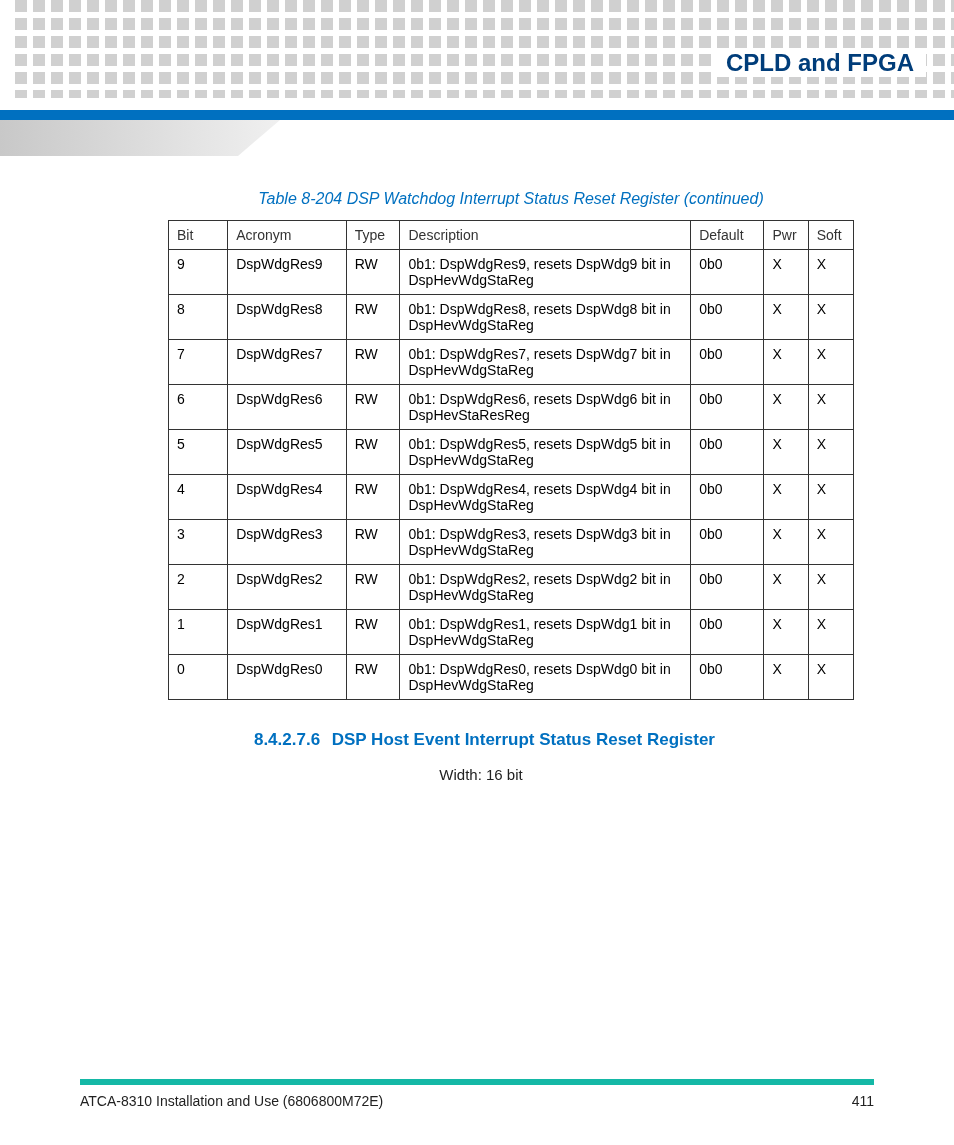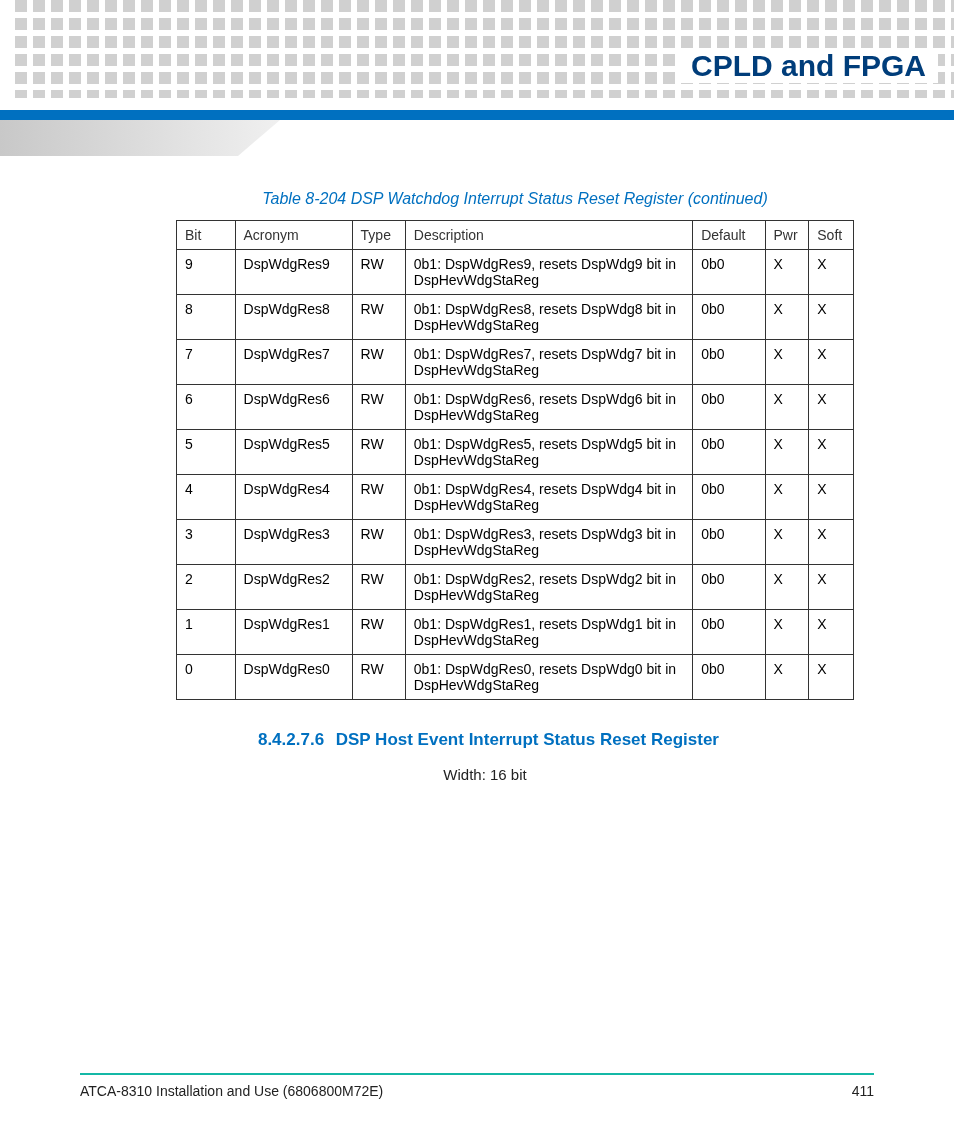--- a/index.html
+++ b/index.html
@@ -30,23 +30,23 @@
     }
     .dot {
       width: 12px;
       height: 12px;
       background: #d0d0d0;
       flex-shrink: 0;
     }
     .chapter-title {
       position: absolute;
       top: 49px;
-      right: 16px;
+      right: 28px;
       color: #003d7a;
-      font-size: 30px;
+      font-size: 24px;
       font-weight: 600;
       background: #fff;
       padding: 0 12px;
       z-index: 2;
     }
     .blue-bar {
       position: absolute;
       top: 110px;
       left: 0;
       right: 0;
@@ -58,21 +58,21 @@
       top: 120px;
       left: 0;
       width: 280px;
       height: 36px;
       background: linear-gradient(to right, #c8c8c8, #f0f0f0);
       clip-path: polygon(0 0, 100% 0, 85% 100%, 0 100%);
     }
     .content {
       position: absolute;
       top: 190px;
-      left: 176px;
+      left: 168px;
       right: 100px;
     }
     .table-title {
       color: #0070c0;
       font-style: italic;
       font-size: 16px;
       margin-bottom: 12px;
       text-align: center;
     }
     table {
@@ -116,24 +116,24 @@
     .section-body {
       margin-left: 0;
       font-size: 15px;
       color: #222;
     }
     .section-body p {
       margin-bottom: 16px;
     }
     .footer {
       position: absolute;
-      bottom: 46px;
+      bottom: 36px;
       left: 80px;
       right: 80px;
-      border-top: 2px solid #14b8a6;
+      border-top: 6px solid #14b8a6;
       padding-top: 8px;
       display: flex;
       justify-content: space-between;
       font-size: 14px;
       color: #222;
     }
   </style>
 </head>
 <body>
 
@@ -515,21 +515,21 @@
           <td>RW</td>
           <td>0b1: DspWdgRes7, resets DspWdg7 bit in DspHevWdgStaReg</td>
           <td>0b0</td>
           <td>X</td>
           <td>X</td>
         </tr>
         <tr>
           <td>6</td>
           <td>DspWdgRes6</td>
           <td>RW</td>
-          <td>0b1: DspWdgRes6, resets DspWdg6 bit in DspHevWdgStaReg</td>
+          <td>0b1: DspWdgRes6, resets DspWdg6 bit in DspHevStaResReg</td>
           <td>0b0</td>
           <td>X</td>
           <td>X</td>
         </tr>
         <tr>
           <td>5</td>
           <td>DspWdgRes5</td>
           <td>RW</td>
           <td>0b1: DspWdgRes5, resets DspWdg5 bit in DspHevWdgStaReg</td>
           <td>0b0</td>

